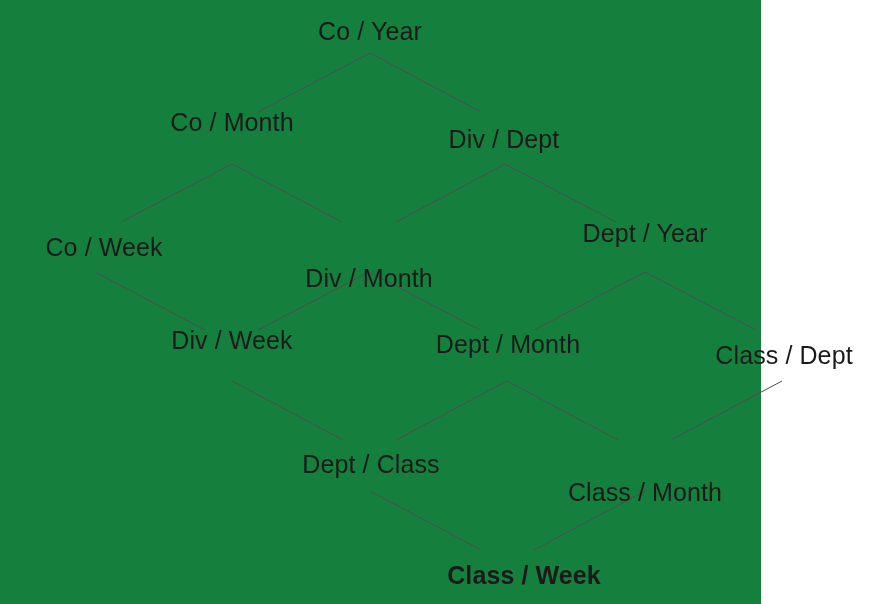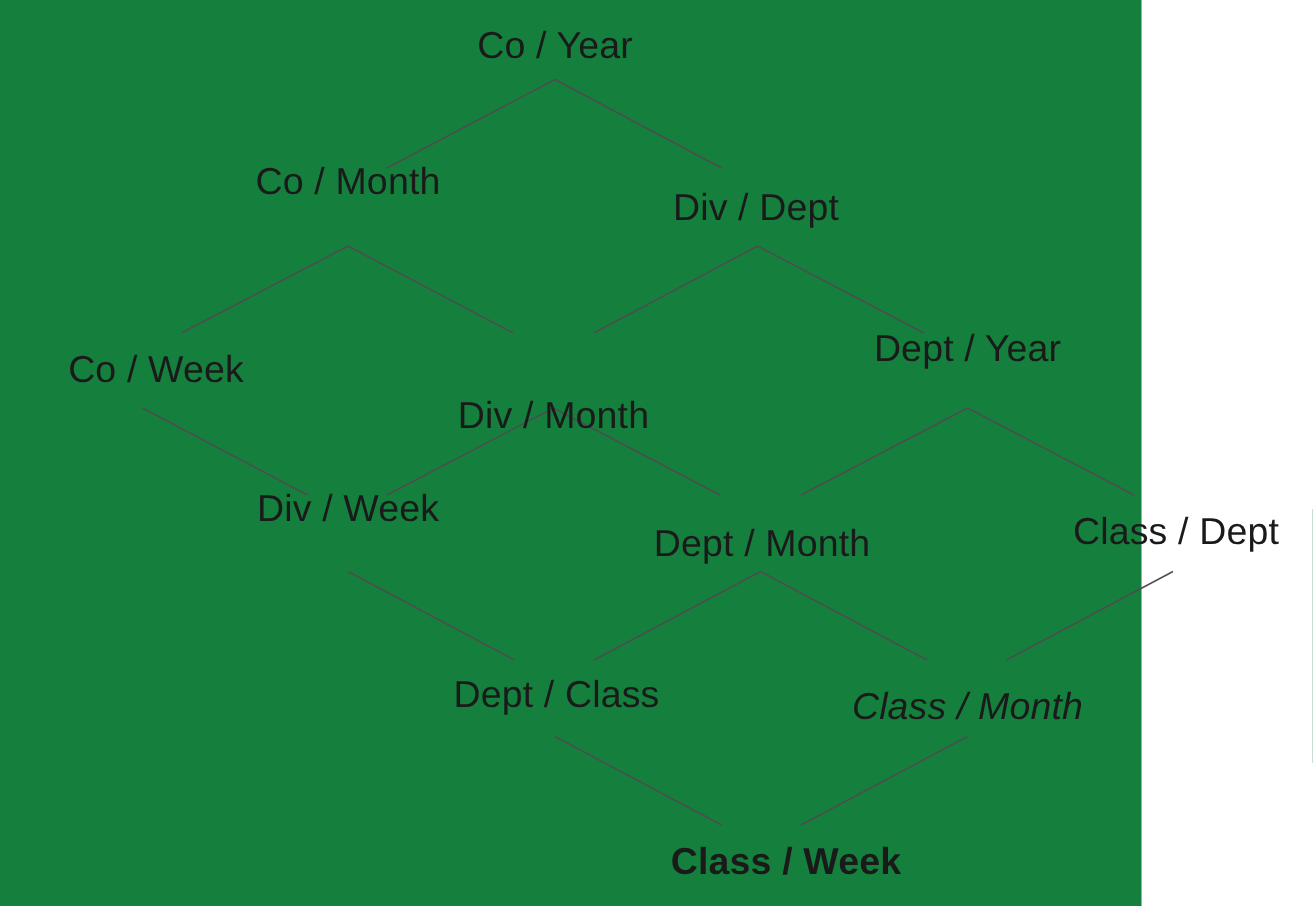--- a/index.html
+++ b/index.html
@@ -67,20 +67,20 @@
   </svg>
 
   <div id="node-layer">
       <div class="node-label" style="left: 370px; top: 31px; color: rgb(26, 26, 26);">Co / Year</div>
       <div class="node-label" style="left: 232px; top: 122px; color: rgb(26, 26, 26);">Co / Month</div>
       <div class="node-label" style="left: 504px; top: 139px; color: rgb(26, 26, 26);">Div / Dept</div>
       <div class="node-label" style="left: 104px; top: 247px; color: rgb(26, 26, 26); text-align: center;">Co / Week</div>
       <div class="node-label" style="left: 369px; top: 247px; color: rgb(26, 26, 26); margin-top: 31px;">Div / Month</div>
       <div class="node-label" style="left: 645px; top: 233px; color: rgb(26, 26, 26);">Dept / Year</div>
       <div class="node-label" style="left: 232px; top: 340px; color: rgb(26, 26, 26);">Div / Week</div>
-      <div class="node-label" style="left: 508px; top: 363px; color: rgb(26, 26, 26);">Dept / Month</div>
+      <div class="node-label" style="left: 508px; top: 344px; color: rgb(26, 26, 26);">Dept / Month</div>
       <div class="node-label" style="left: 784px; top: 355px; color: rgb(26, 26, 26);">Class / Dept</div>
       <div class="node-label" style="left: 371px; top: 464px; color: rgb(26, 26, 26);">Dept / Class</div>
-      <div class="node-label" style="left: 645px; top: 472px; color: rgb(26, 26, 26); font-style: italic;">Class / Month</div>
+      <div class="node-label" style="left: 645px; top: 492px; color: rgb(26, 26, 26);">Class / Month</div>
       <div class="node-label" style="left: 524px; top: 575px; color: rgb(26, 26, 26); font-weight: bold;">Class / Week</div>
     </div>
 
 </div>
 
 </body></html>

